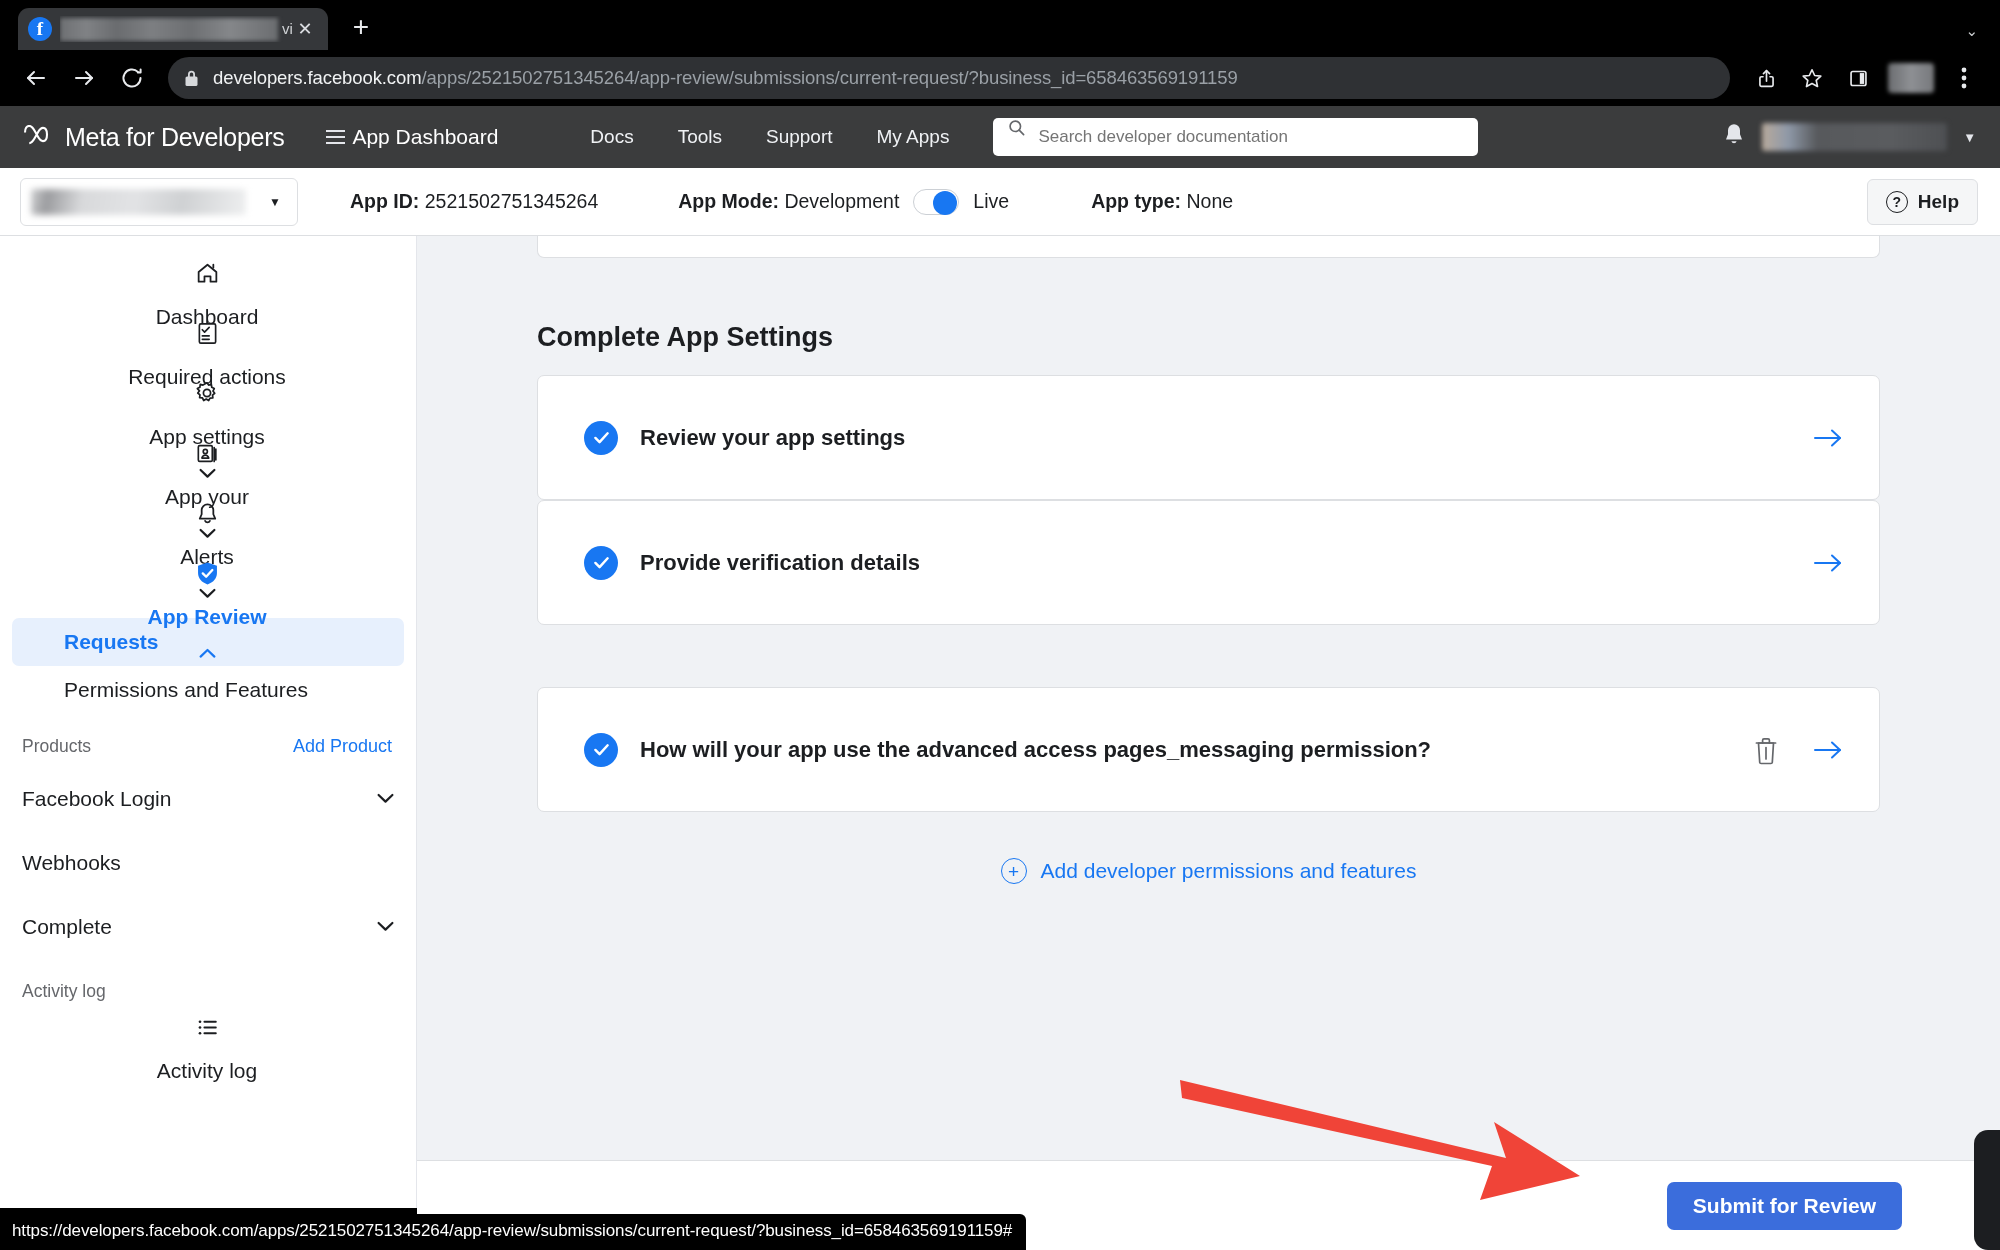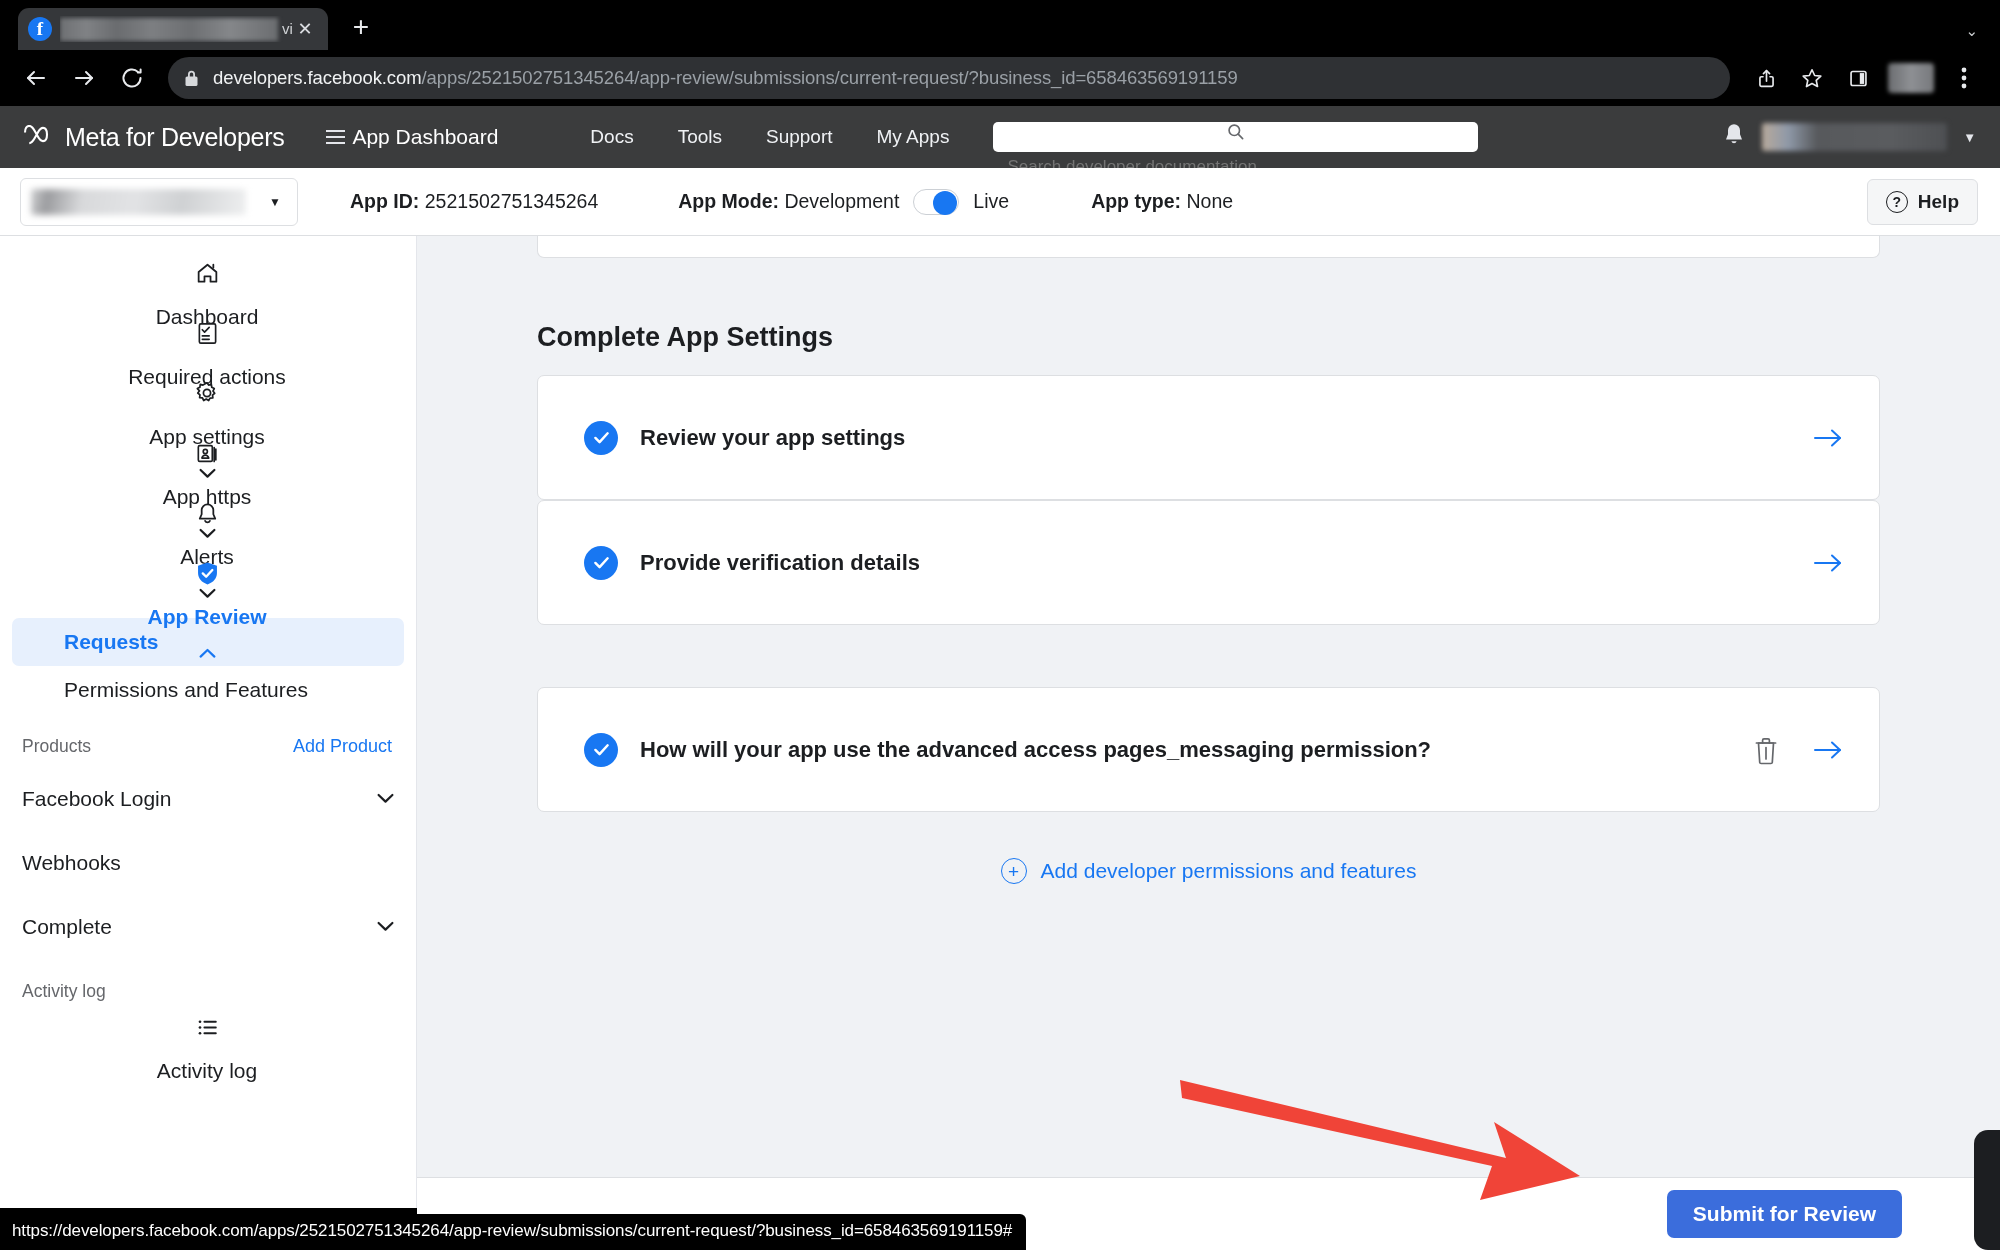--- a/index.html
+++ b/index.html
@@ -106,24 +106,23 @@
     display: flex; align-items: center; gap: 7px; margin-left: 42px;
   }
   .hamburger { display: flex; flex-direction: column; gap: 4px; }
   .hamburger i { display: block; width: 19px; height: 2px; background: #e4e6eb; }
   .dash-title { color: #fff; font-size: 21px; }
   .meta-nav {
     display: flex; align-items: center; gap: 44px; margin-left: 92px;
   }
   .meta-nav a { color: #f0f2f5; font-size: 19px; text-decoration: none; }
   .meta-search {
-    width: 485px; height: 30px; background: #fff; border-radius: 5px;
-    margin-left: 44px; display: flex; align-items: center; padding: 0 14px;
+    width: 485px; height: 38px; background: #fff; border-radius: 5px;
+    margin-left: 44px; display: flex; padding: 0 14px;
     gap: 12px;
-    flex-direction: column;
   }
   .meta-search input {
     border: 0; outline: 0; font-size: 17px; color: #65676b;
     font-family: "Liberation Sans", sans-serif; width: 100%;
     background: transparent;
   }
   .header-right {
     position: absolute; right: 18px; top: 0; height: 62px;
     display: flex; align-items: center; gap: 16px;
   }
@@ -246,21 +245,21 @@
     margin-top: 46px; font-size: 21px; color: #1877f2;
   }
   .plus-circle {
     width: 26px; height: 26px; border-radius: 50%; border: 1.8px solid #1877f2;
     display: flex; align-items: center; justify-content: center;
     font-size: 19px; line-height: 1; font-weight: 400;
   }
 
   
   .footer-bar {
-    position: absolute; left: 417px; right: 0; bottom: 0; height: 73px;
+    position: absolute; left: 417px; right: 0; bottom: 0; height: 90px;
     background: #fff; border-top: 1px solid #dddfe2;
     display: flex; align-items: center; justify-content: flex-end;
     padding-right: 98px; z-index: 6;
   }
   .submit-btn {
     background: #3b6ddc; color: #fff; border: 0; border-radius: 7px;
     height: 48px; padding: 0 26px; font-size: 21px; font-weight: 700;
     font-family: "Liberation Sans", sans-serif; cursor: pointer;
   }
 
@@ -494,21 +493,21 @@
 
       <div class="nav-item">
         <span class="ico">
           <svg width="25" height="25" viewBox="0 0 24 24" fill="none" stroke="#1c1e21" stroke-width="1.6" stroke-linejoin="round" stroke-linecap="round">
               <rect x="3.2" y="4.4" width="13.4" height="15.2" rx="1.3"></rect>
               <path d="M18.4 6.2v13.4M20 7.8v10.4"></path>
               <circle cx="9.9" cy="10" r="2"></circle>
               <path d="M6.6 16.4c.6-1.9 1.9-2.8 3.3-2.8s2.7.9 3.3 2.8z"></path>
             </svg>
         </span>
-        <span class="lbl">App https</span>
+        <span class="lbl">App your</span>
         <span class="chev">
           <svg width="17" height="11" viewBox="0 0 17 11" fill="none" stroke="#1c1e21" stroke-width="2.2" stroke-linecap="round" stroke-linejoin="round">
               <polyline points="1.6,2 8.5,8.6 15.4,2"></polyline>
             </svg>
         </span>
       </div>
 
       <div class="nav-item">
         <span class="ico">
           <svg width="25" height="25" viewBox="0 0 24 24" fill="none" stroke="#1c1e21" stroke-width="1.7" stroke-linejoin="round" stroke-linecap="round">

